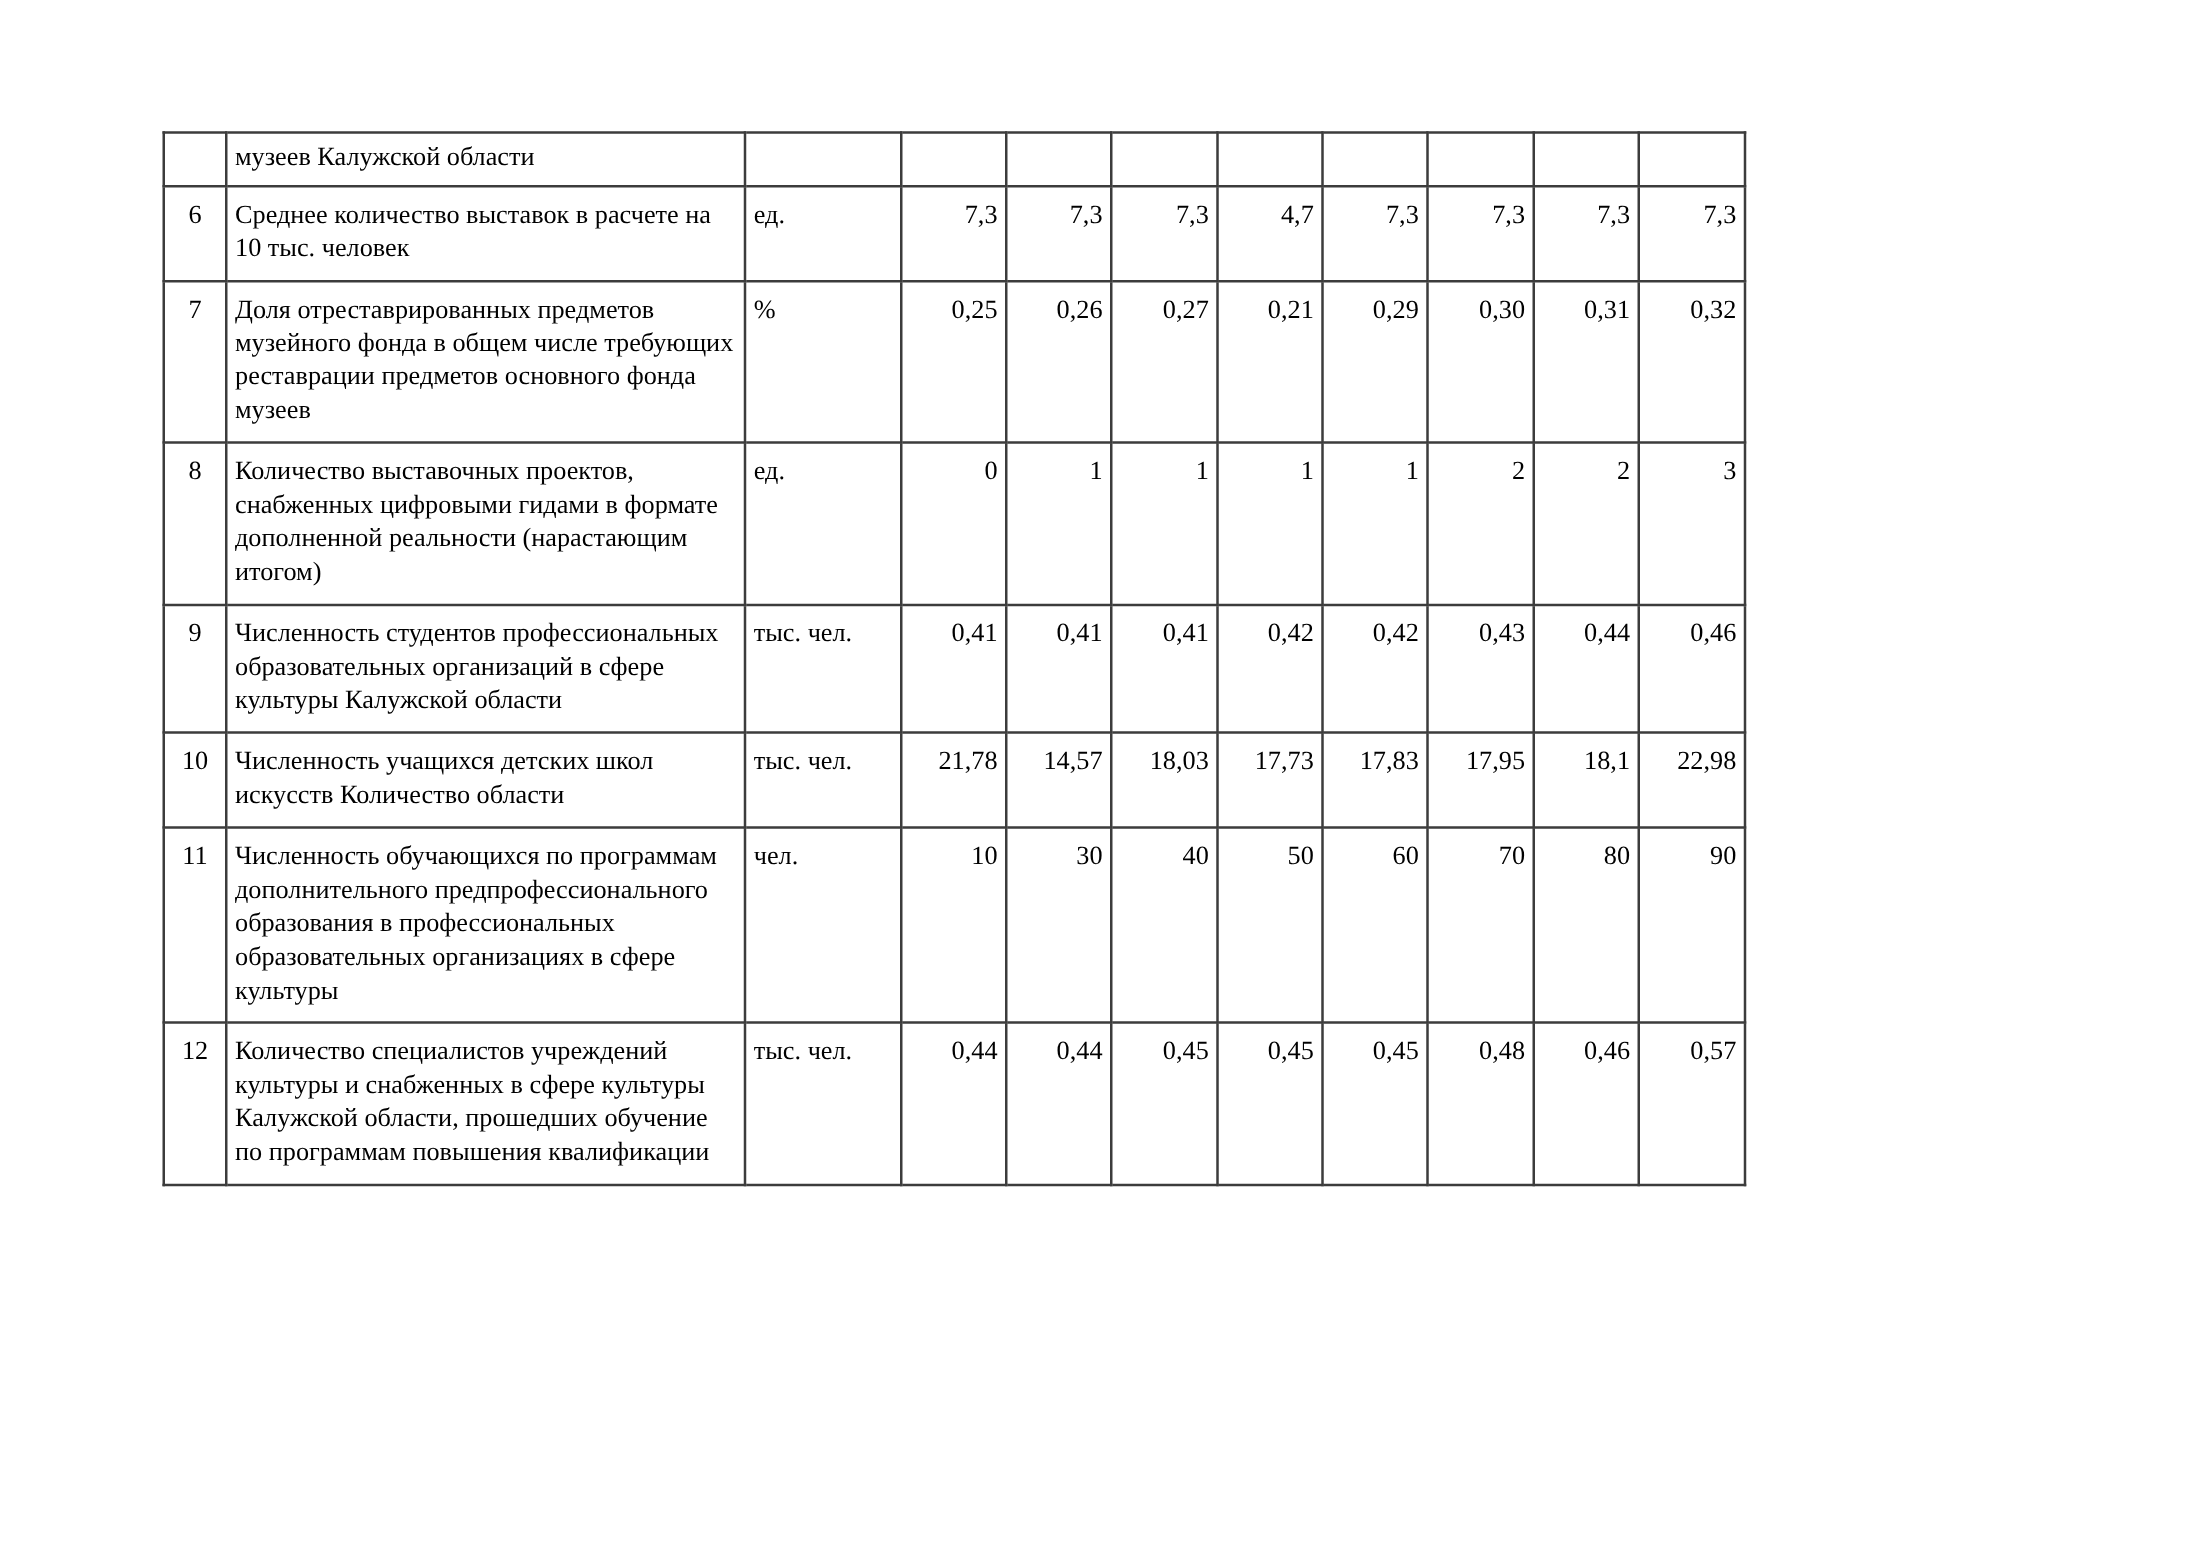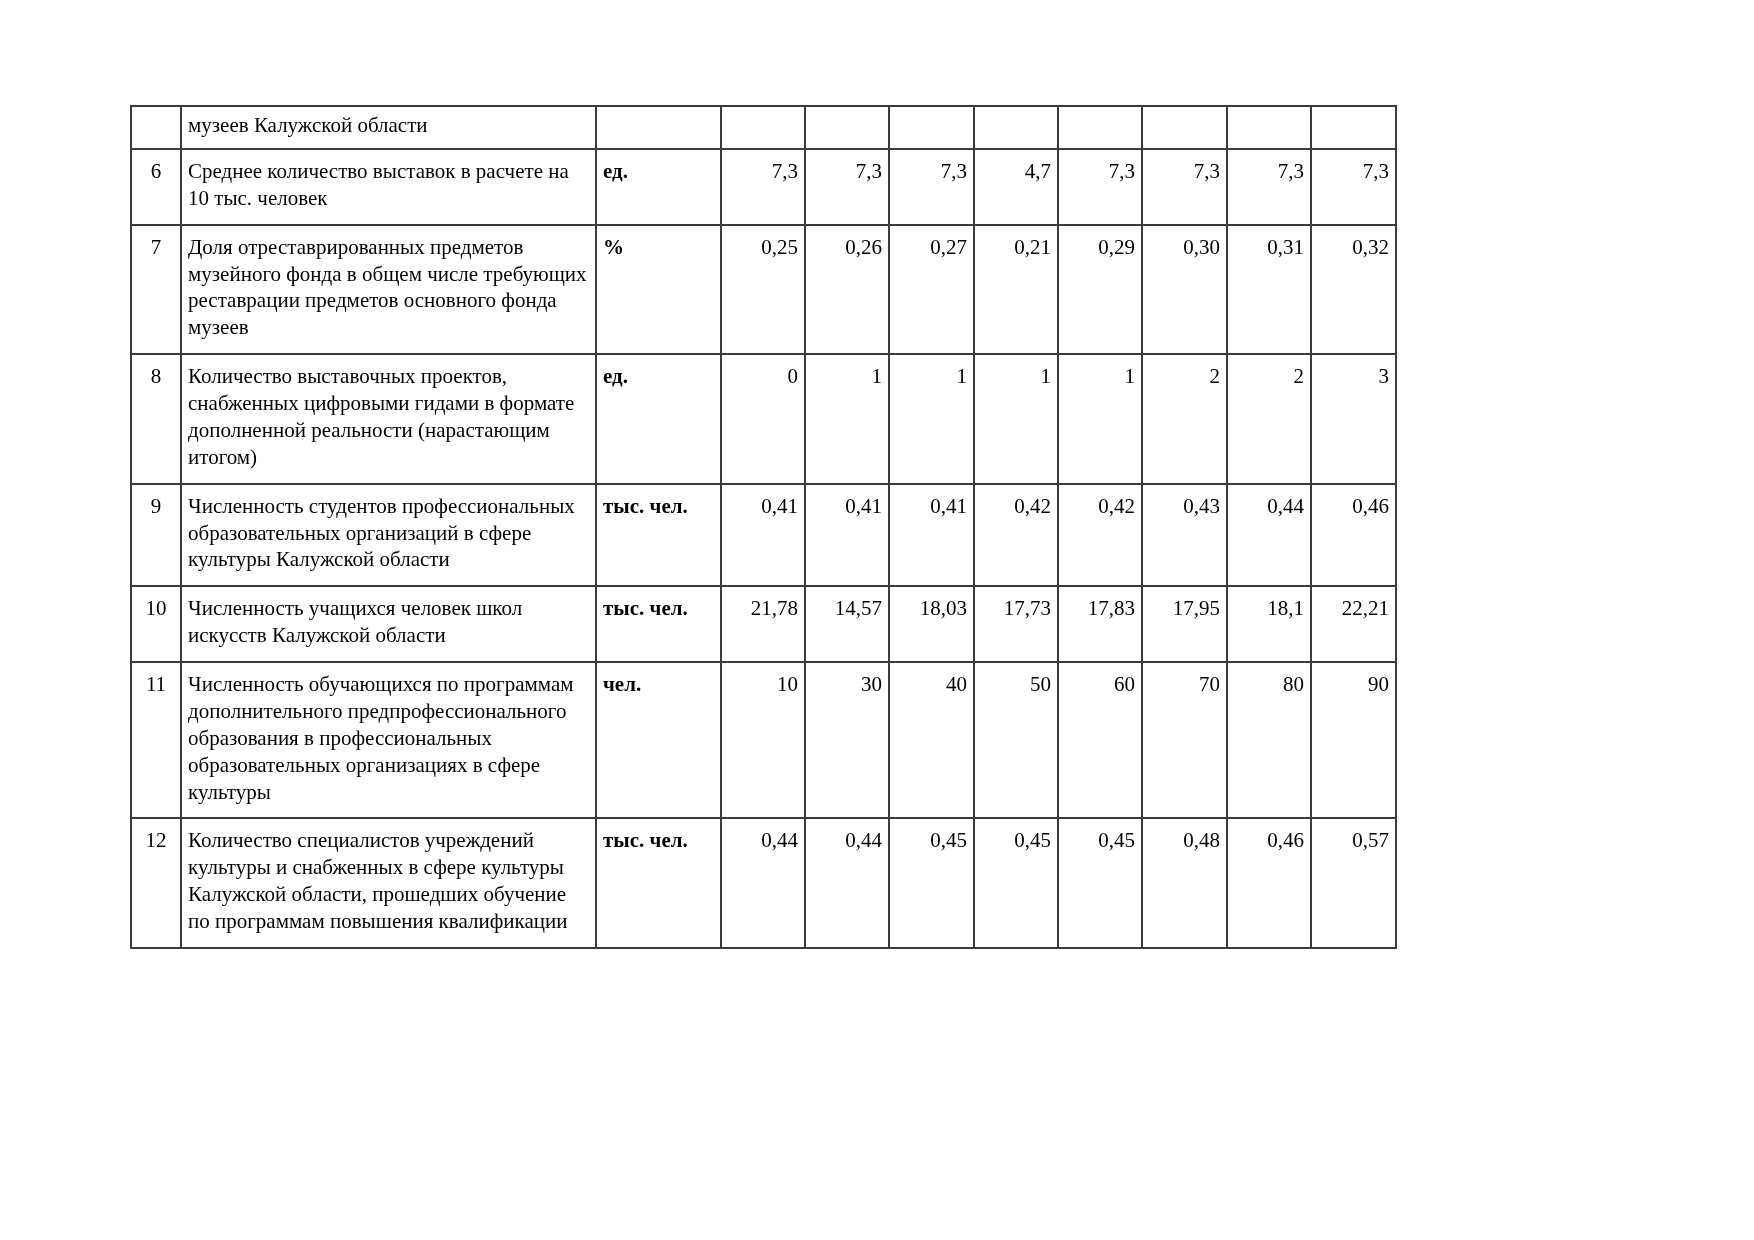--- a/index.html
+++ b/index.html
@@ -44,21 +44,20 @@
   }
   td.c-name {
     text-align: left;
     padding-left: 9px;
     padding-right: 18px;
   }
   td.c-unit {
     text-align: left;
     padding-left: 8px;
     padding-right: 6px;
-    font-weight: bold;
   }
   td.c-val {
     text-align: right;
     padding-right: 11px;
     padding-left: 2px;
   }
   tr.row-continuation td {
     height: 20px;
     padding-top: 5px;
     padding-bottom: 9px;
@@ -143,30 +142,30 @@
           <td class="c-val">0,41</td>
           <td class="c-val">0,41</td>
           <td class="c-val">0,42</td>
           <td class="c-val">0,42</td>
           <td class="c-val">0,43</td>
           <td class="c-val">0,44</td>
           <td class="c-val">0,46</td>
         </tr>
         <tr>
           <td class="c-num">10</td>
-          <td class="c-name">Численность учащихся человек школ искусств Калужской области</td>
+          <td class="c-name">Численность учащихся детских школ искусств Количество области</td>
           <td class="c-unit">тыс. чел.</td>
           <td class="c-val">21,78</td>
           <td class="c-val">14,57</td>
           <td class="c-val">18,03</td>
           <td class="c-val">17,73</td>
           <td class="c-val">17,83</td>
           <td class="c-val">17,95</td>
           <td class="c-val">18,1</td>
-          <td class="c-val">22,21</td>
+          <td class="c-val">22,98</td>
         </tr>
         <tr>
           <td class="c-num">11</td>
           <td class="c-name">Численность обучающихся по программам дополнительного предпрофессионального образования в профессиональных образовательных организациях в сфере культуры</td>
           <td class="c-unit">чел.</td>
           <td class="c-val">10</td>
           <td class="c-val">30</td>
           <td class="c-val">40</td>
           <td class="c-val">50</td>
           <td class="c-val">60</td>

